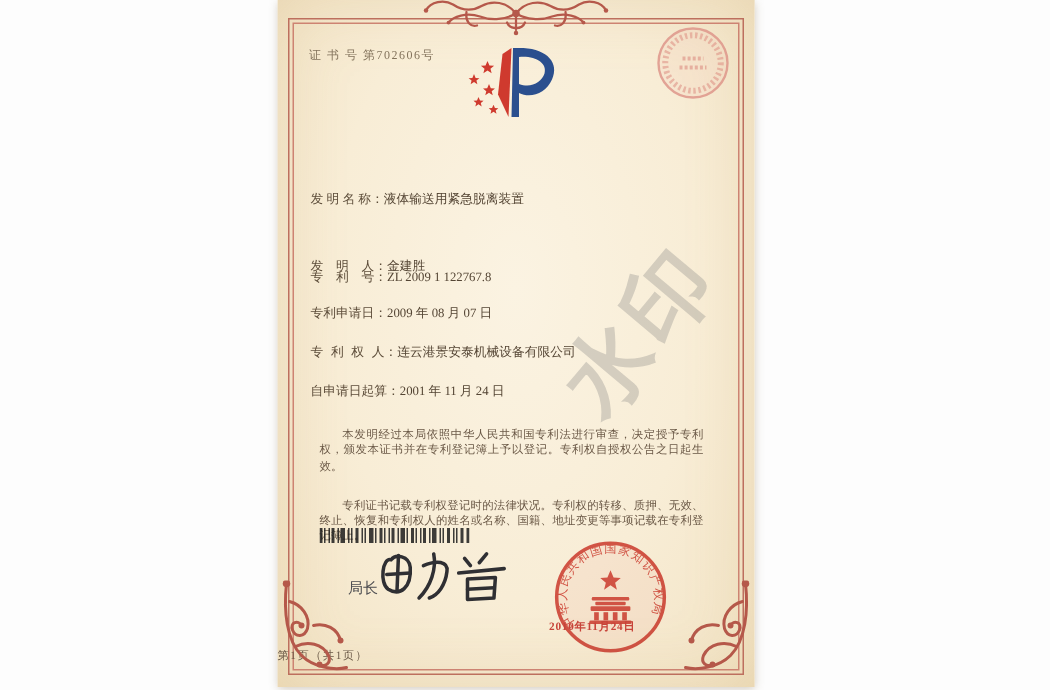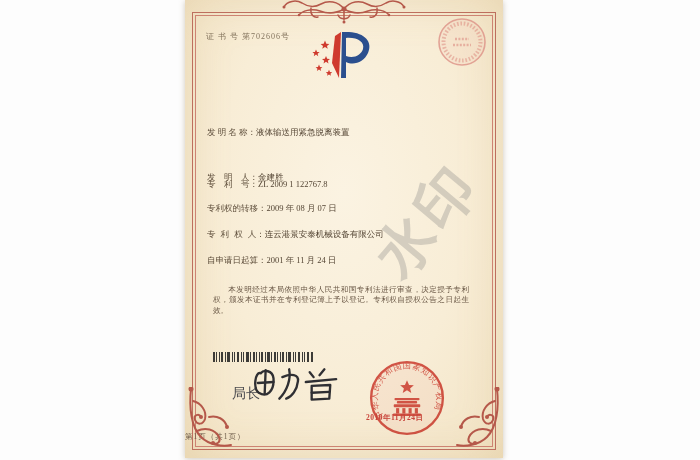--- a/index.html
+++ b/index.html
@@ -23,21 +23,21 @@
          padding-left:11px;white-space:nowrap;}
   .fields{position:absolute;left:22px;top:126px;width:276px;}
   .frow{position:absolute;left:0;font-size:8.5px;color:#5d4d3a;white-space:nowrap;}
   .frow .lab{color:#5d4d3a;}
   .frow .val{color:#544534;}
   .r0{top:1px;} .r1{top:25px;margin-top:21px;} .r2{top:53px;} .r3{top:77px;} .r4{top:103px;font-family:Liberation Mono, monospace;} .r5{top:129px;}
   .paras{position:absolute;left:12px;top:269px;width:288px;font-size:7.6px;
          line-height:10.3px;color:#6a5846;text-align:justify;}
   .paras p{margin:16px;text-indent:2em;}
   .barcode{position:absolute;left:28px;top:352px;width:100px;height:10px;opacity:.85;}
-  .director{position:absolute;left:47px;top:385px;font-size:14px;color:#4c4c50;}
+  .director{position:absolute;left:47px;top:385px;font-size:10px;color:#4c4c50;}
   .signature{position:absolute;left:64px;top:360px;width:94px;height:46px;}
   .seal{position:absolute;left:183px;top:359px;width:78px;height:78px;opacity:.88;
         mix-blend-mode:multiply;}
   .seal-date{position:absolute;left:181px;top:413px;font-size:7.5px;color:#c8443a;
         letter-spacing:.5px;white-space:nowrap;font-weight:bold;}
   .pagenum{position:absolute;left:0;right:0;top:432px;text-align:left;
         font-size:7.5px;color:#6a5846;letter-spacing:1px;}
   .flourish{position:absolute;width:46px;height:62px;}
   .fl-left{left:2px;top:387px;}
   .fl-right{right:2px;top:387px;transform:scaleX(-1);}
@@ -98,27 +98,28 @@
         <line x1="19" y1="23" x2="33" y2="23" stroke-dasharray="2 1.4"></line>
         <line x1="17" y1="29" x2="35" y2="29" stroke-dasharray="2 1.4"></line>
       </g>
     </svg>
 
 
     <div class="fields">
       <div class="frow r0"><span class="lab">发 明 名 称：</span><span class="val">液体输送用紧急脱离装置</span></div>
       <div class="frow r1"><span class="lab">发　明　人：</span><span class="val">金建胜</span></div>
       <div class="frow r2"><span class="lab">专　利　号：</span><span class="val">ZL 2009 1 122767.8</span></div>
-      <div class="frow r3"><span class="lab">专利权的转移：</span><span class="val">2009 年 08 月 07 日</span></div>
+      <div class="frow r3"><span class="lab">专利申请日：</span><span class="val">2009 年 08 月 07 日</span></div>
       <div class="frow r4"><span class="lab">专 利 权 人：</span><span class="val">连云港景安泰机械设备有限公司</span></div>
       <div class="frow r5"><span class="lab">自申请日起算：</span><span class="val">2001 年 11 月 24 日</span></div>
     </div>
 
     <div class="paras">
       <p>本发明经过本局依照中华人民共和国专利法进行审查，决定授予专利权，颁发本证书并在专利登记簿上予以登记。专利权自授权公告之日起生效。</p>
+      <p>专利证书记载专利权登记时的法律状况。专利权的转移、质押、无效、终止、恢复和专利权人的姓名或名称、国籍、地址变更等事项记载在专利登记簿上。</p>
     </div>
 
     <svg class="barcode" viewBox="0 0 100 10" preserveAspectRatio="none">
       <g fill="#1d1d1d">
         <rect x="0" width="2" height="10"></rect>
           <rect x="3" width="1" height="10"></rect>
           <rect x="6" width="1" height="10"></rect>
         <rect x="8" width="2" height="10"></rect>
           <rect x="12" width="1" height="10"></rect>
           <rect x="14" width="3" height="10"></rect>

